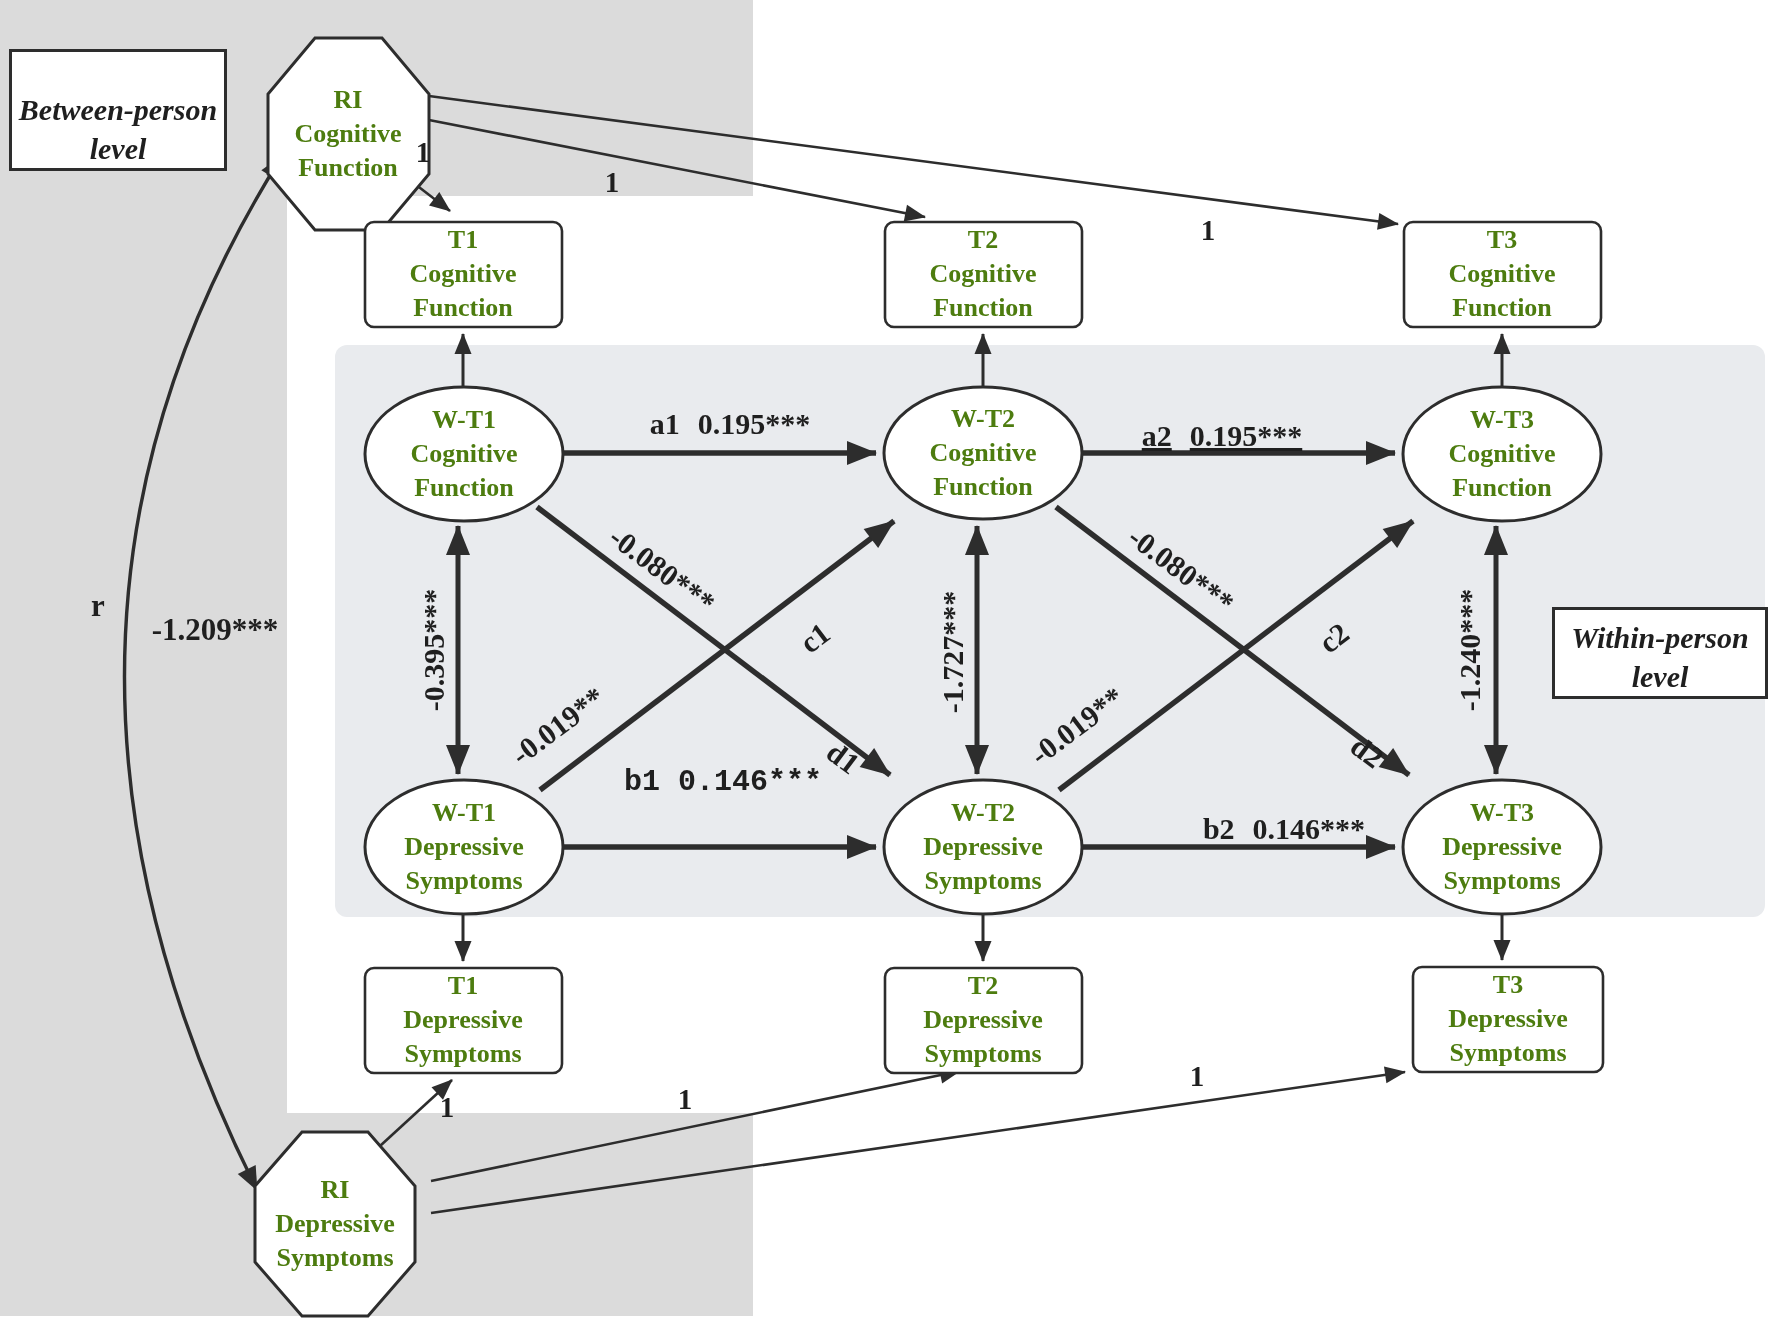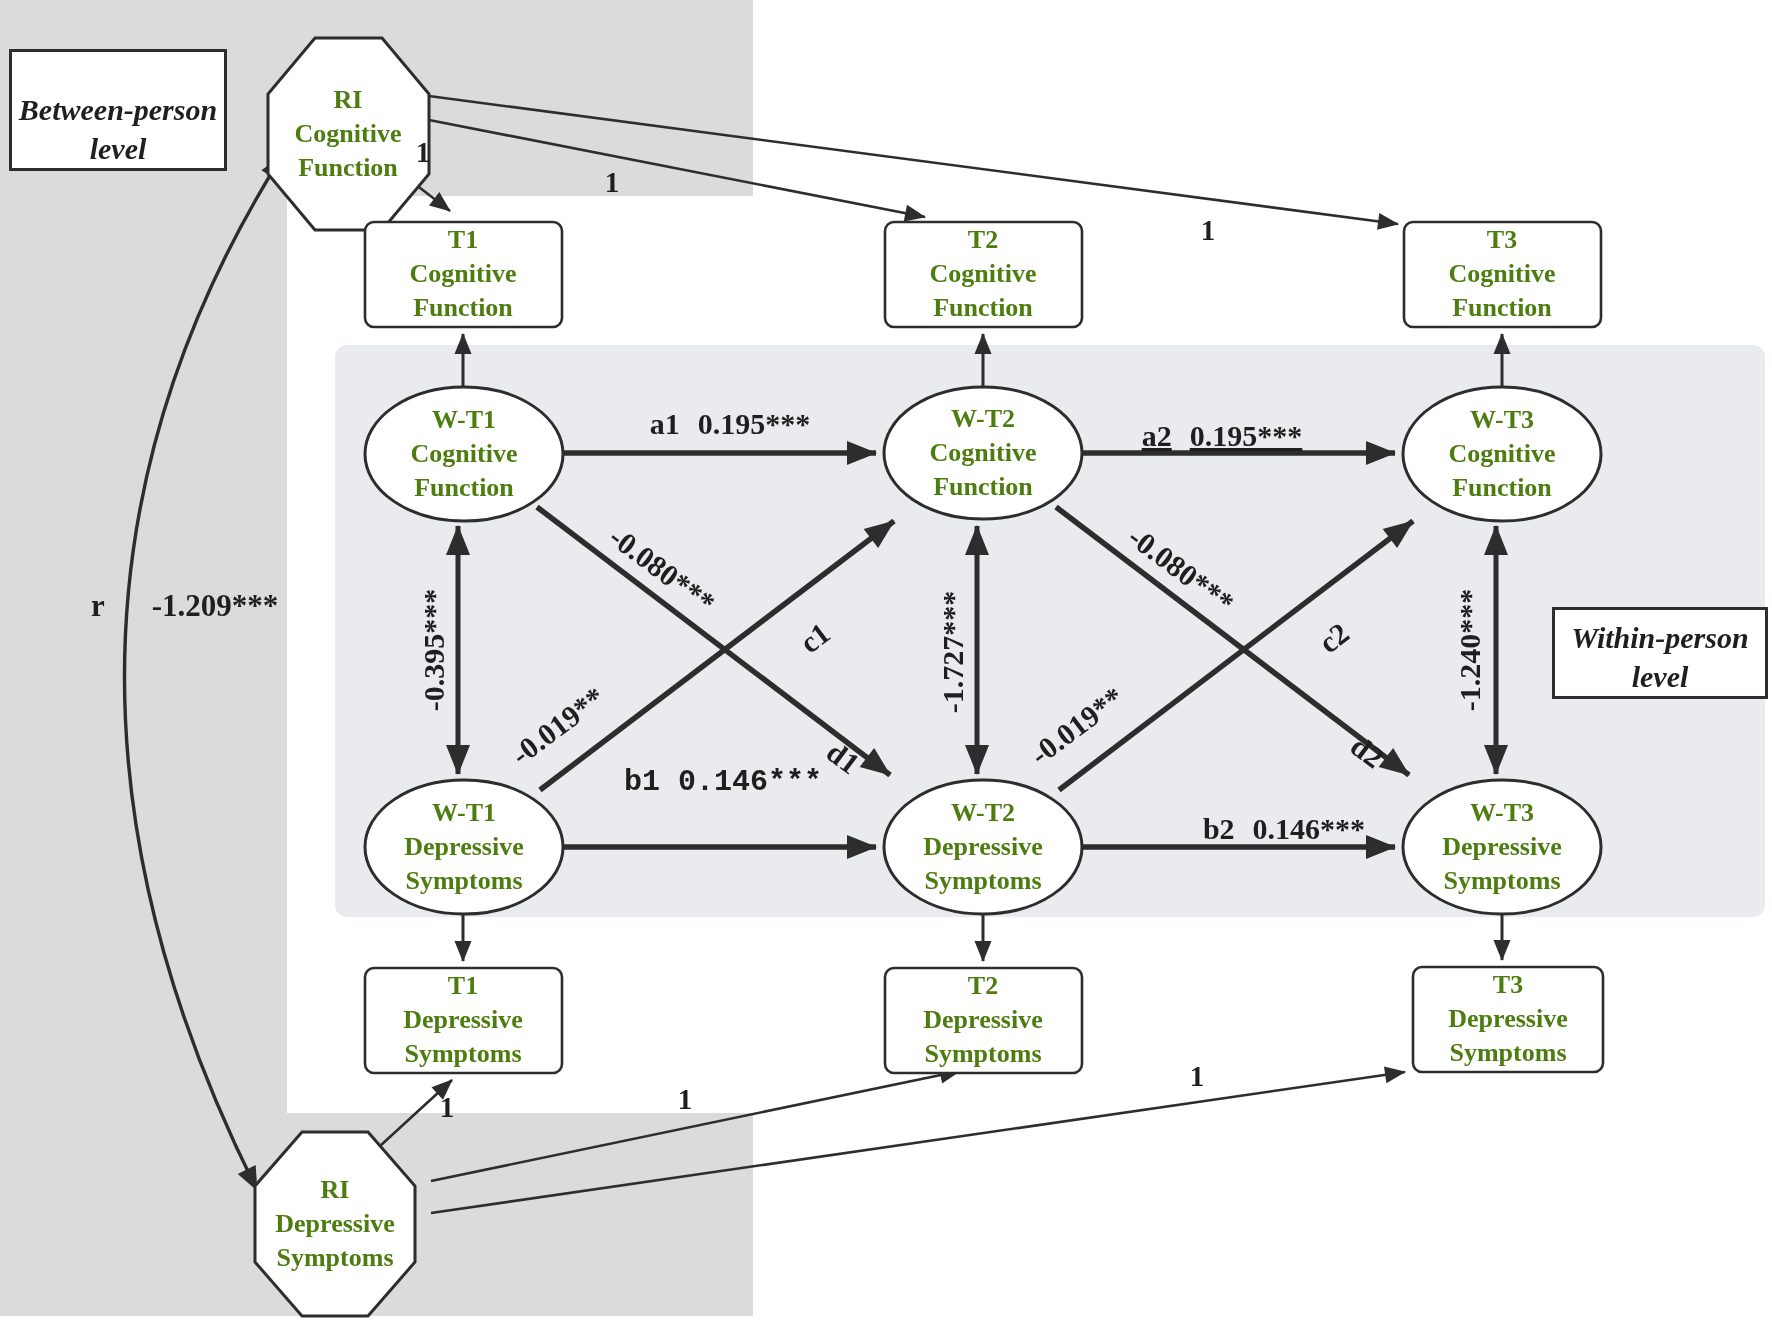--- a/index.html
+++ b/index.html
@@ -217,21 +217,21 @@
   <div class="path-label rot-up37" style="left:815px;top:638px;">c1</div>
   <div class="path-label rot-up37" style="left:1334px;top:638px;">c2</div>
   <div class="path-label rot-dn37" style="left:843px;top:758px;">d1</div>
   <div class="path-label rot-dn37" style="left:1367px;top:752px;">d2</div>
 
   <div class="path-label rot-up" style="left:434px;top:650px;">-0.395***</div>
   <div class="path-label rot-up" style="left:953px;top:652px;">-1.727***</div>
   <div class="path-label rot-up" style="left:1470px;top:650px;">-1.240***</div>
 
   <div class="path-label" style="left:98px;top:606px;font-size:31px;">r</div>
-  <div class="path-label" style="left:215px;top:606px;font-size:31px;">-1.209***</div>
+  <div class="path-label" style="left:215px;top:630px;font-size:31px;">-1.209***</div>
 
   <div class="one-label" style="left:423px;top:152px;">1</div>
   <div class="one-label" style="left:612px;top:182px;">1</div>
   <div class="one-label" style="left:1208px;top:230px;">1</div>
   <div class="one-label" style="left:447px;top:1107px;">1</div>
   <div class="one-label" style="left:685px;top:1099px;">1</div>
   <div class="one-label" style="left:1197px;top:1076px;">1</div>
 
 </div>
 

